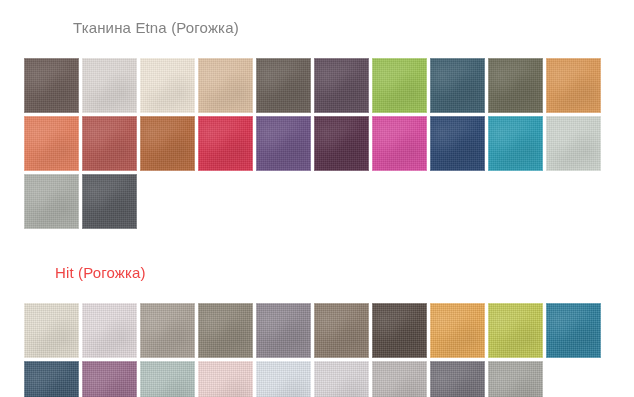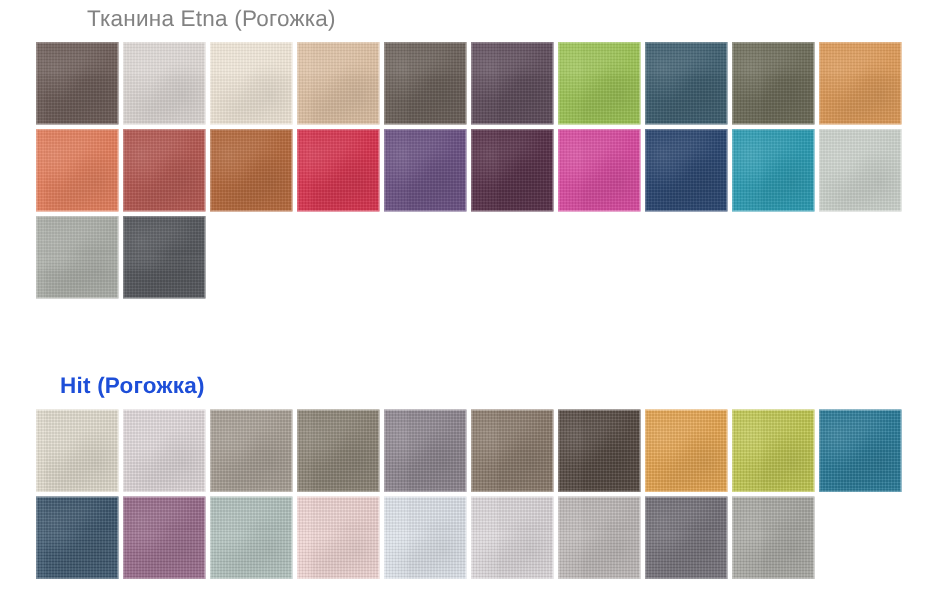--- a/index.html
+++ b/index.html
@@ -30,21 +30,21 @@
   }
   #section-etna { top: 0px; }
   #section-hit  { top: 245px; }
 
   .section-title {
     font-size: 15px;
     font-weight: 400;
     color: #828282;
     letter-spacing: 0.15px;
     line-height: 20px;
-    margin: 0;
+    margin: 15px;
     padding: 3px 0 0 58px;
     white-space: nowrap;
   }
   #section-hit .section-title {
     padding-left: 40px;
   }
 
   
   .swatch-grid {
     padding-left: 24px;
@@ -151,21 +151,21 @@
           <div class="swatch" title="#ced4ce" style="background-color: rgb(206, 212, 206);"></div>
         </div>
         <div class="swatch-row">
           <div class="swatch" title="#adb0aa" style="background-color: rgb(173, 176, 170);"></div>
           <div class="swatch" title="#575a5f" style="background-color: rgb(87, 90, 95);"></div>
         </div>
       </div>
   </section>
 
   <section class="section" id="section-hit">
-    <h2 class="section-title" style="color: #1d4ed8; font-weight: bold;">Hit (Рогожка)</h2>
+    <h2 class="section-title" style="color: #ef4444;">Hit (Рогожка)</h2>
     <div class="swatch-grid">
         <div class="swatch-row">
           <div class="swatch" title="#e3ded0" style="background-color: rgb(227, 222, 208);"></div>
           <div class="swatch" title="#e3dcde" style="background-color: rgb(227, 220, 222);"></div>
           <div class="swatch" title="#aba398" style="background-color: rgb(171, 163, 152);"></div>
           <div class="swatch" title="#8f8779" style="background-color: rgb(143, 135, 121);"></div>
           <div class="swatch" title="#908892" style="background-color: rgb(144, 136, 146);"></div>
           <div class="swatch" title="#8d7d6e" style="background-color: rgb(141, 125, 110);"></div>
           <div class="swatch" title="#574b44" style="background-color: rgb(87, 75, 68);"></div>
           <div class="swatch" title="#eaa853" style="background-color: rgb(234, 168, 83);"></div>

